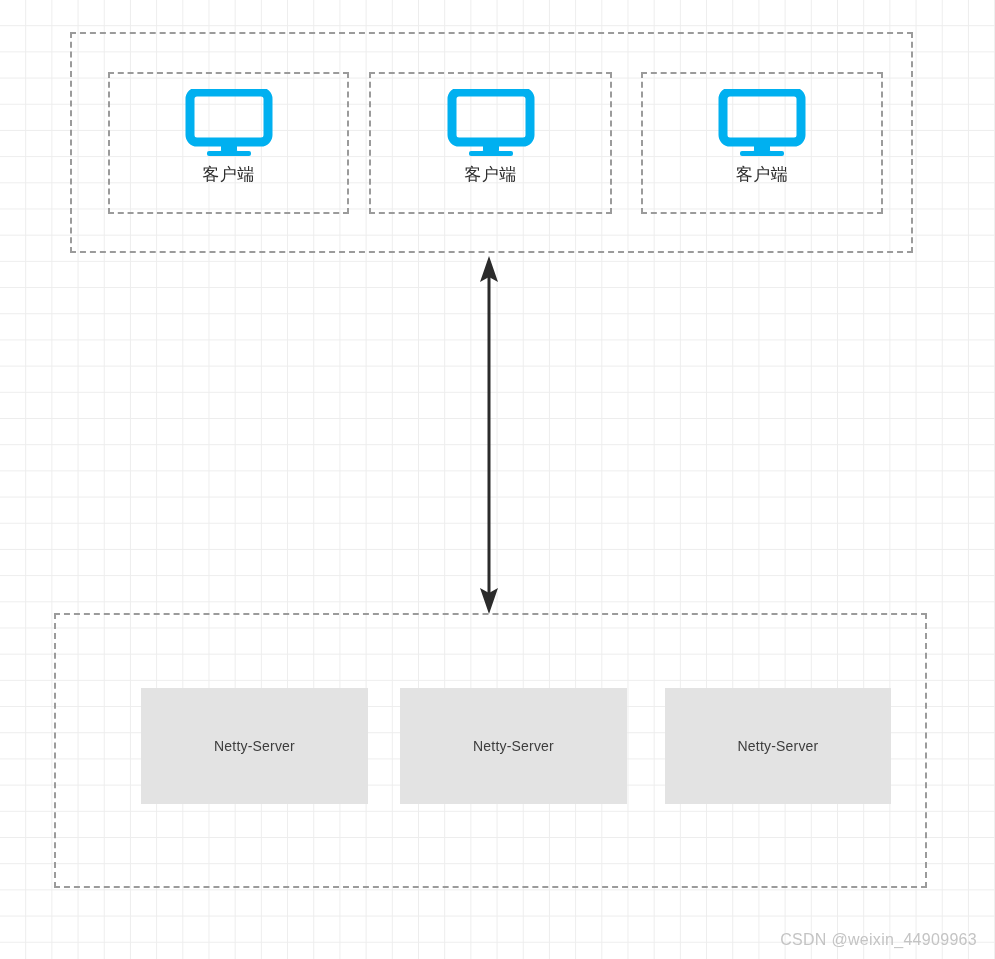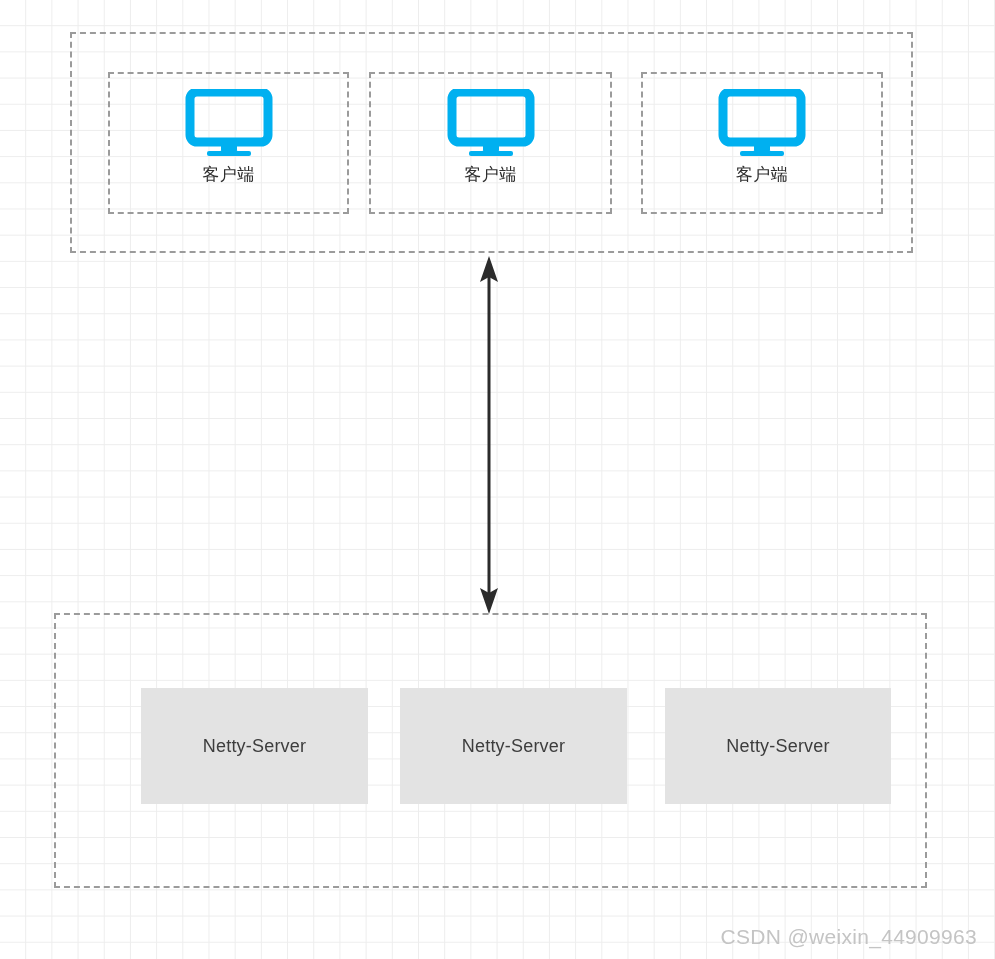--- a/index.html
+++ b/index.html
@@ -84,21 +84,21 @@
     background: #e3e3e3;
     display: flex;
     align-items: center;
     justify-content: center;
   }
   .server-box.s0 { left: 141px; width: 227px; }
   .server-box.s1 { left: 400px; width: 227px; }
   .server-box.s2 { left: 665px; width: 226px; }
 
   .server-label {
-    font-size: 18px;
+    font-size: 14px;
     color: #3d3d3d;
     letter-spacing: 0.2px;
   }
 
   .cluster-label {
     position: absolute;
     left: 54px;
     top: 838px;
     width: 873px;
     text-align: center;
@@ -114,21 +114,21 @@
     top: 252px;
     width: 46px;
     height: 366px;
   }
 
   
   #watermark {
     position: absolute;
     right: 18px;
     bottom: 10px;
-    font-size: 21px;
+    font-size: 16px;
     color: #c4c4c4;
     letter-spacing: 0.3px;
     white-space: nowrap;
   }
 </style>
 </head>
 <body>
 
 <div id="canvas">
 

